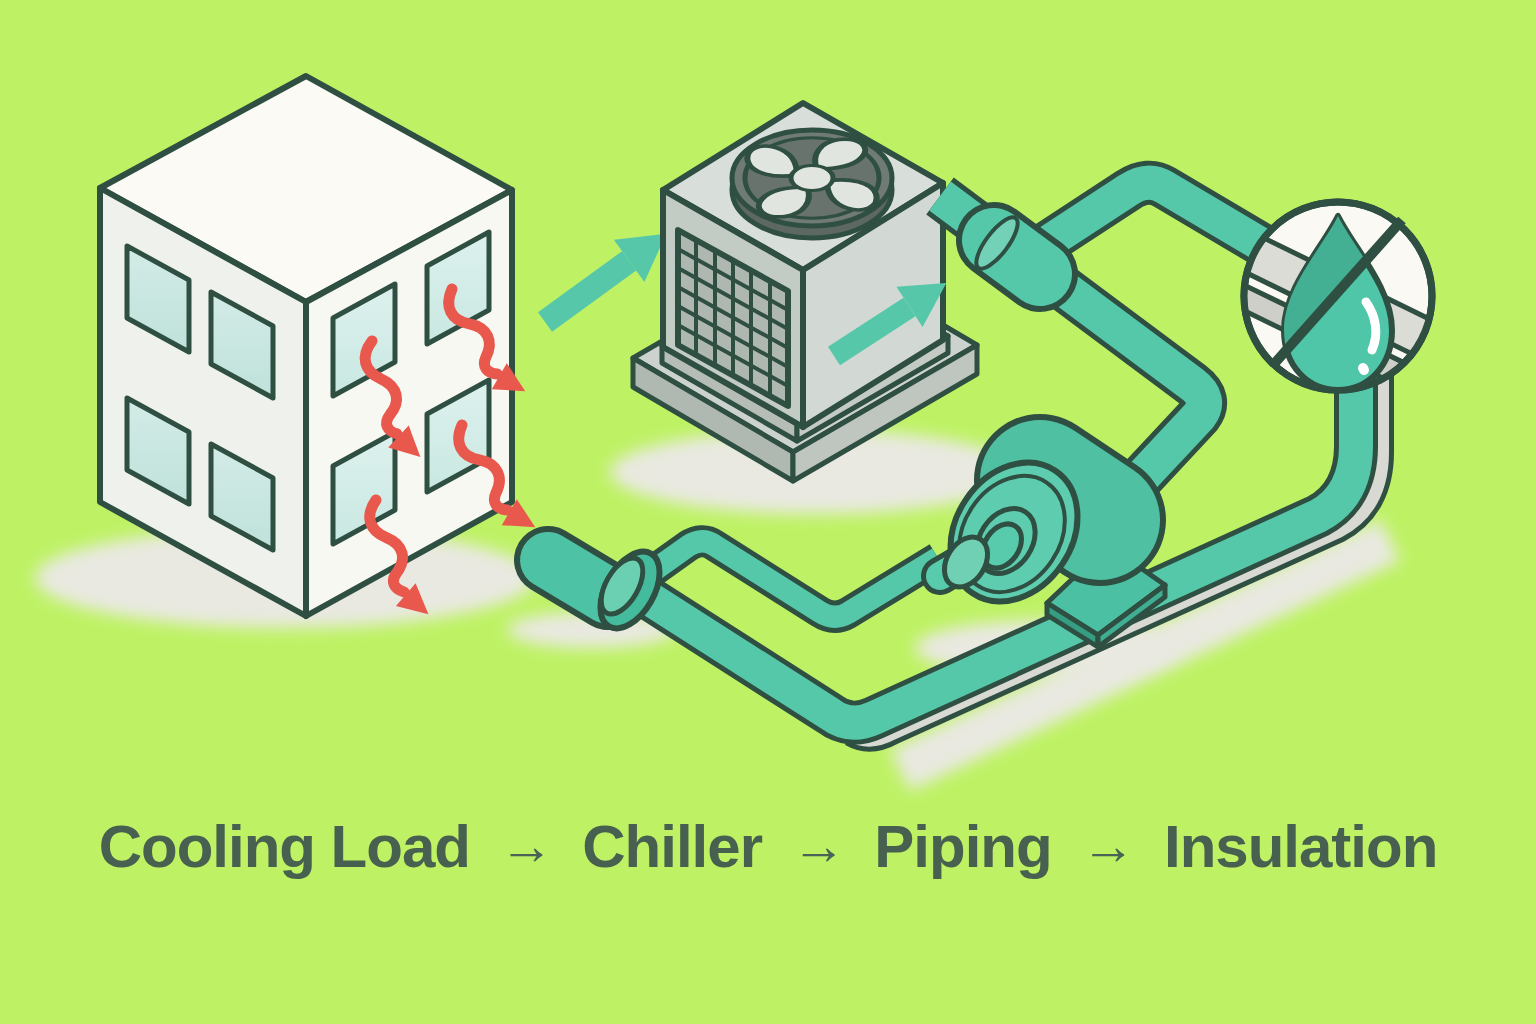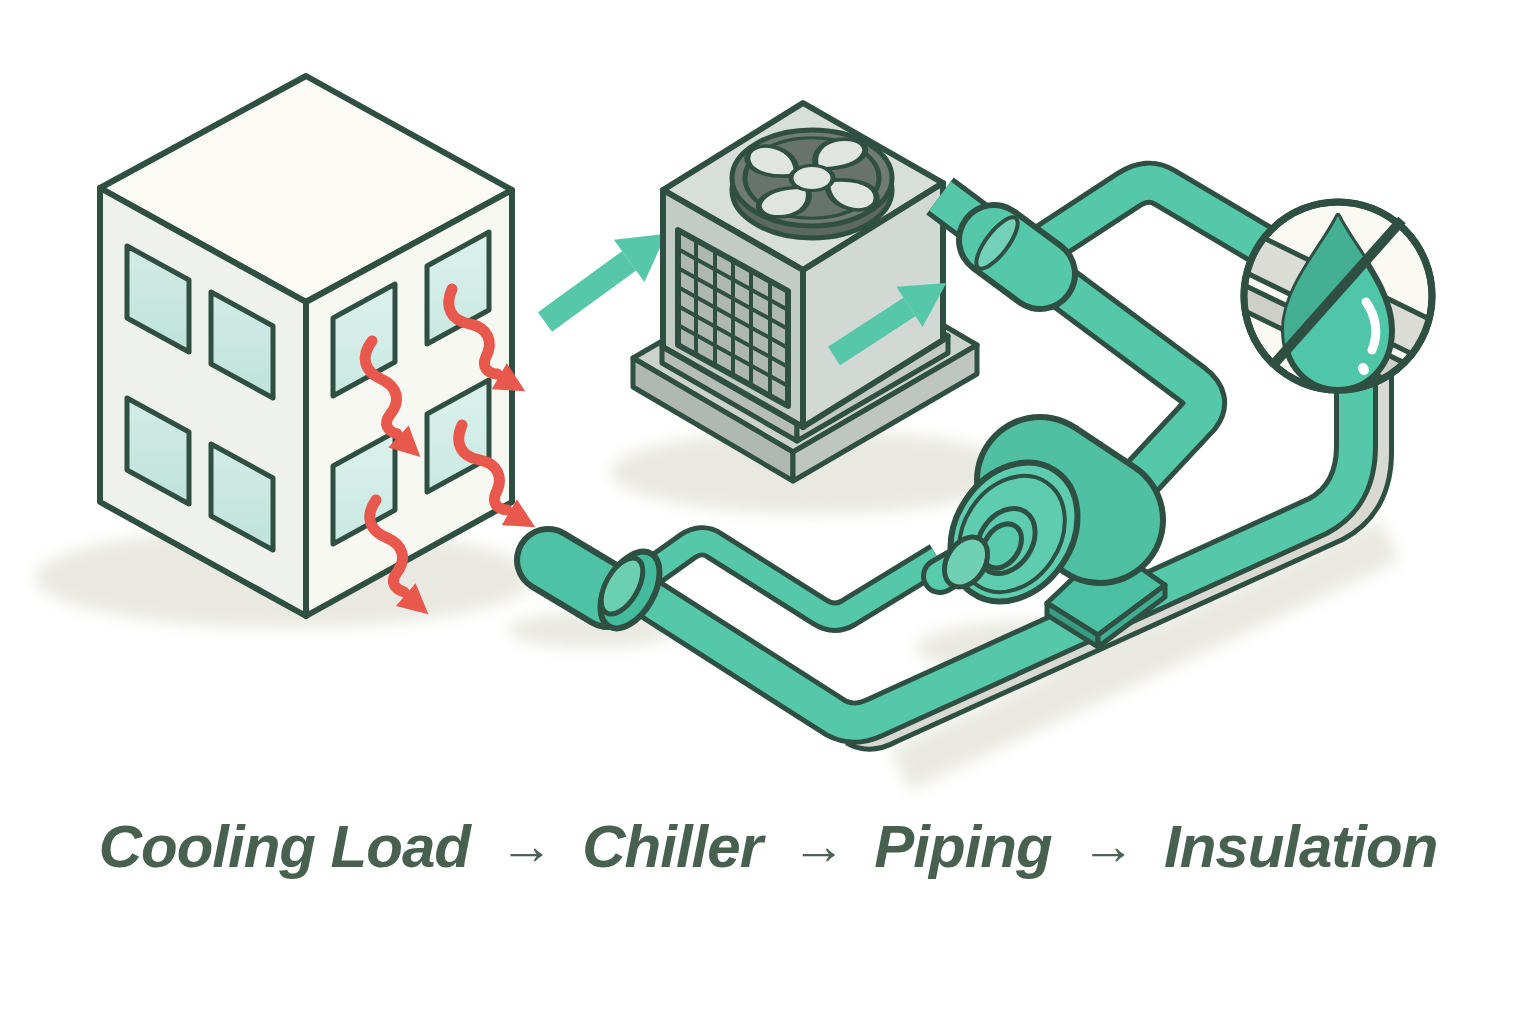--- a/index.html
+++ b/index.html
@@ -1,23 +1,22 @@
 <!DOCTYPE html>
 <html><head>
 <meta charset="utf-8">
 <style>
   html,body{margin:0;padding:0;background:#e8e6df;}
   #stage{
     position:relative;
     width:1536px;height:1024px;
     margin:0 auto;
-    background:#ffffff;
+    background:#bef264;
     overflow:hidden;
     font-family:"Liberation Sans", sans-serif;
-    font-style:italic;
   }
   #scene{position:absolute;left:0;top:0;width:1536px;height:1024px;display:block;}
   .caption{
     position:absolute;left:0;right:0;top:812px;
     text-align:center;
     font-weight:bold;
     font-size:60px;
     letter-spacing:-1px;
     color:#47604f;
     white-space:nowrap;

